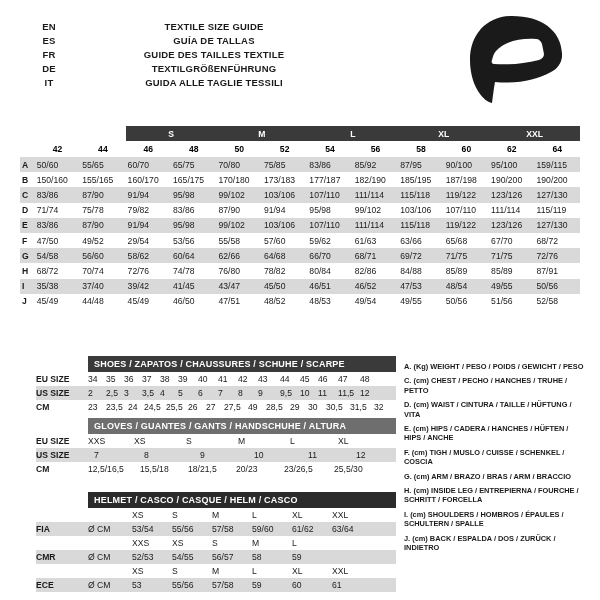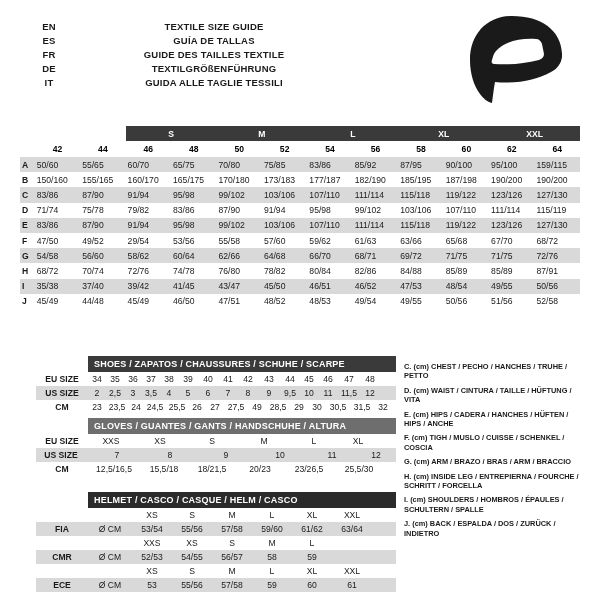--- a/index.html
+++ b/index.html
@@ -32,21 +32,21 @@
   .data-row td{height:15.2px;text-align:left;padding-left:2px;}
   .data-row.alt{background:#d9d9d9;}
   .sz-col{width:48px;}
 
   
   .lower{position:absolute;left:36px;top:356px;width:360px;}
   .sec-title{background:#3a3a3a;color:#fff;font-weight:bold;font-size:9px;
              padding:3px 6px;margin-left:52px;letter-spacing:.2px;}
   .sec-title.gray{background:#6e6e6e;}
   .sec-title.dark{background:#2b2b2b;}
-  .lrow{display:flex;align-items:center;font-size:8.6px;line-height:13px;min-height:14px;text-align:center;}
+  .lrow{display:flex;align-items:center;font-size:8.6px;line-height:13px;min-height:14px;}
   .lrow.shade{background:#d9d9d9;}
   .lrow .lbl{width:52px;font-weight:bold;font-size:8.6px;}
   .lrow .vals{flex:1;display:flex;}
   .lrow .vals span{display:block;}
 
   
   .legend{position:absolute;left:404px;top:362px;width:182px;}
   .legend p{margin:0 0 5px 0;font-size:7.4px;line-height:9.4px;font-weight:bold;}
 </style>
 </head>
@@ -431,20 +431,21 @@
         <span style="width:40px">55/56</span>
         <span style="width:40px">57/58</span>
         <span style="width:40px">59</span>
         <span style="width:40px">60</span>
         <span style="width:40px">61</span>
       </div>
     </div>
   </div>
 
   <div class="legend">
+    <p>A. (Kg) WEIGHT / PESO / POIDS / GEWICHT / PESO</p>
     <p>C. (cm) CHEST / PECHO / HANCHES / TRUHE / PETTO</p>
     <p>D. (cm) WAIST / CINTURA / TAILLE / HÜFTUNG / VITA</p>
     <p>E. (cm) HIPS / CADERA / HANCHES / HÜFTEN / HIPS / ANCHE</p>
     <p>F. (cm) TIGH / MUSLO / CUISSE / SCHENKEL / COSCIA</p>
     <p>G. (cm) ARM / BRAZO / BRAS / ARM / BRACCIO</p>
     <p>H. (cm) INSIDE LEG / ENTREPIERNA / FOURCHE / SCHRITT / FORCELLA</p>
     <p>I. (cm) SHOULDERS / HOMBROS / ÉPAULES / SCHULTERN / SPALLE</p>
     <p>J. (cm) BACK / ESPALDA / DOS / ZURÜCK / INDIETRO</p>
   </div>
 

